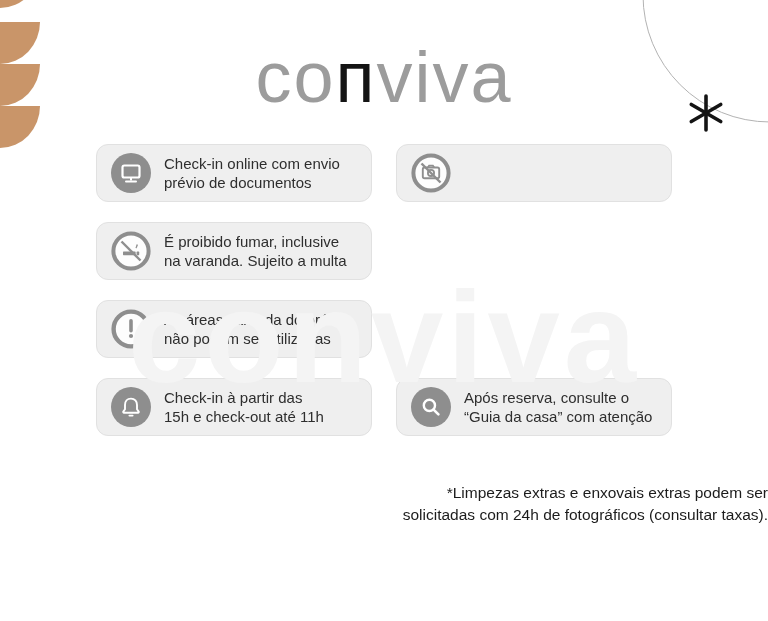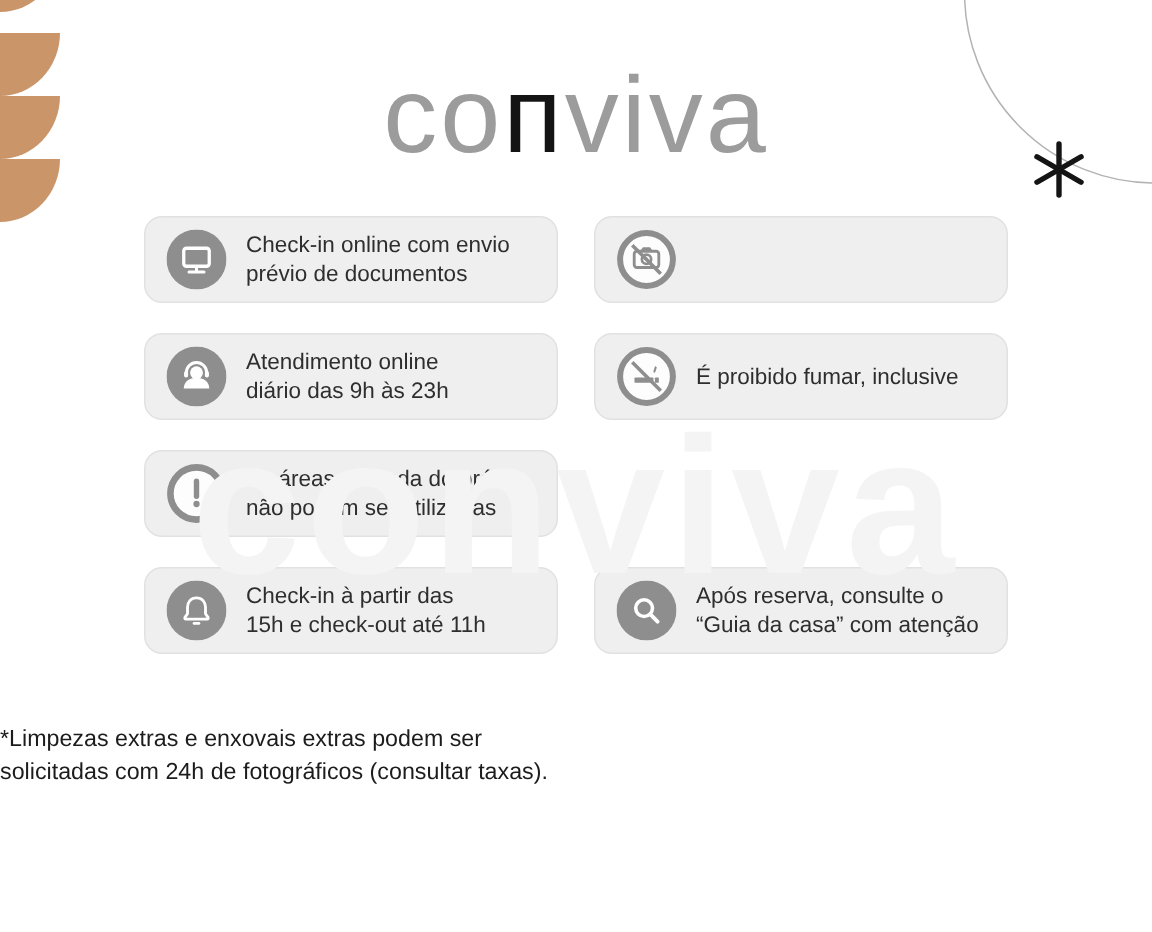--- a/index.html
+++ b/index.html
@@ -70,21 +70,21 @@
   .card-text {
     position: relative; z-index: 3;
     font-size: 15px; line-height: 19px;
     font-weight: 400;
     color: #2e2e2e;
   }
 
   
   .footnote {
     position: absolute; top: 482px; left: 0; width: 100%;
-    text-align: left;
+    text-align: right;
     font-size: 15.5px; line-height: 22px;
     color: #1c1c1c;
   }
 </style>
 </head>
 <body>
 
 <div class="petals">
   <div class="petal p0"></div>
   <div class="petal p1"></div>
@@ -129,42 +129,29 @@
         <rect x="11.8" y="14.5" width="16.4" height="10.8" rx="1.8" fill="none" stroke="#8e8e8e" stroke-width="1.9"></rect>
         <circle cx="20" cy="19.9" r="3.1" fill="none" stroke="#8e8e8e" stroke-width="1.8"></circle>
         <line x1="10.5" y1="10.5" x2="29.5" y2="29.5" stroke="#8e8e8e" stroke-width="2.4"></line>
       </svg>
     </div>
   </div>
 
   <div class="card-row">
     <div class="card">
       <svg class="card-icon" viewBox="0 0 40 40">
-        <circle cx="20" cy="20" r="20" fill="#8e8e8e"></circle>
-        <circle cx="20" cy="17.5" r="4.3" fill="#fff"></circle>
-        <path d="M11.5 28c0-4.6 3.9-7.2 8.5-7.2s8.5 2.6 8.5 7.2z" fill="#fff"></path>
-        <path d="M13.2 17.5a6.8 6.8 0 0 1 13.6 0" fill="none" stroke="#fff" stroke-width="2"></path>
-        <rect x="11.7" y="16.3" width="2.7" height="4.4" rx="1.3" fill="#fff"></rect>
-        <rect x="25.6" y="16.3" width="2.7" height="4.4" rx="1.3" fill="#fff"></rect>
-      </svg>
-      <div class="card-text">
-        <div>Atendimento online</div>
-        <div>diário das 9h às 23h</div>
-      </div>
-    </div>
-    <div class="card">
-      <svg class="card-icon" viewBox="0 0 40 40">
         <circle cx="20" cy="20" r="17.6" fill="#fdfdfd" stroke="#8e8e8e" stroke-width="4"></circle>
         <path d="M24.8 17c1.4-.9.5-2.4 1.7-3.4" fill="none" stroke="#8e8e8e" stroke-width="1.4"></path>
         <rect x="12" y="20.6" width="12.6" height="3.6" rx="0.6" fill="#8e8e8e"></rect>
         <rect x="25.6" y="20.6" width="2.6" height="3.6" rx="0.6" fill="#8e8e8e"></rect>
         <line x1="10.5" y1="10.5" x2="29.5" y2="29.5" stroke="#8e8e8e" stroke-width="2.4"></line>
       </svg>
       <div class="card-text">
         <div>É proibido fumar, inclusive</div>
+        <div>na varanda. Sujeito a multa</div>
       </div>
     </div>
   </div>
 
   <div class="card-row">
     <div class="card">
       <svg class="card-icon" viewBox="0 0 40 40">
         <circle cx="20" cy="20" r="17.4" fill="#fdfdfd" stroke="#8e8e8e" stroke-width="4.4"></circle>
         <line x1="20" y1="11.8" x2="20" y2="21.8" stroke="#8e8e8e" stroke-width="3.6" stroke-linecap="round"></line>
         <circle cx="20" cy="27" r="2.1" fill="#8e8e8e"></circle>

